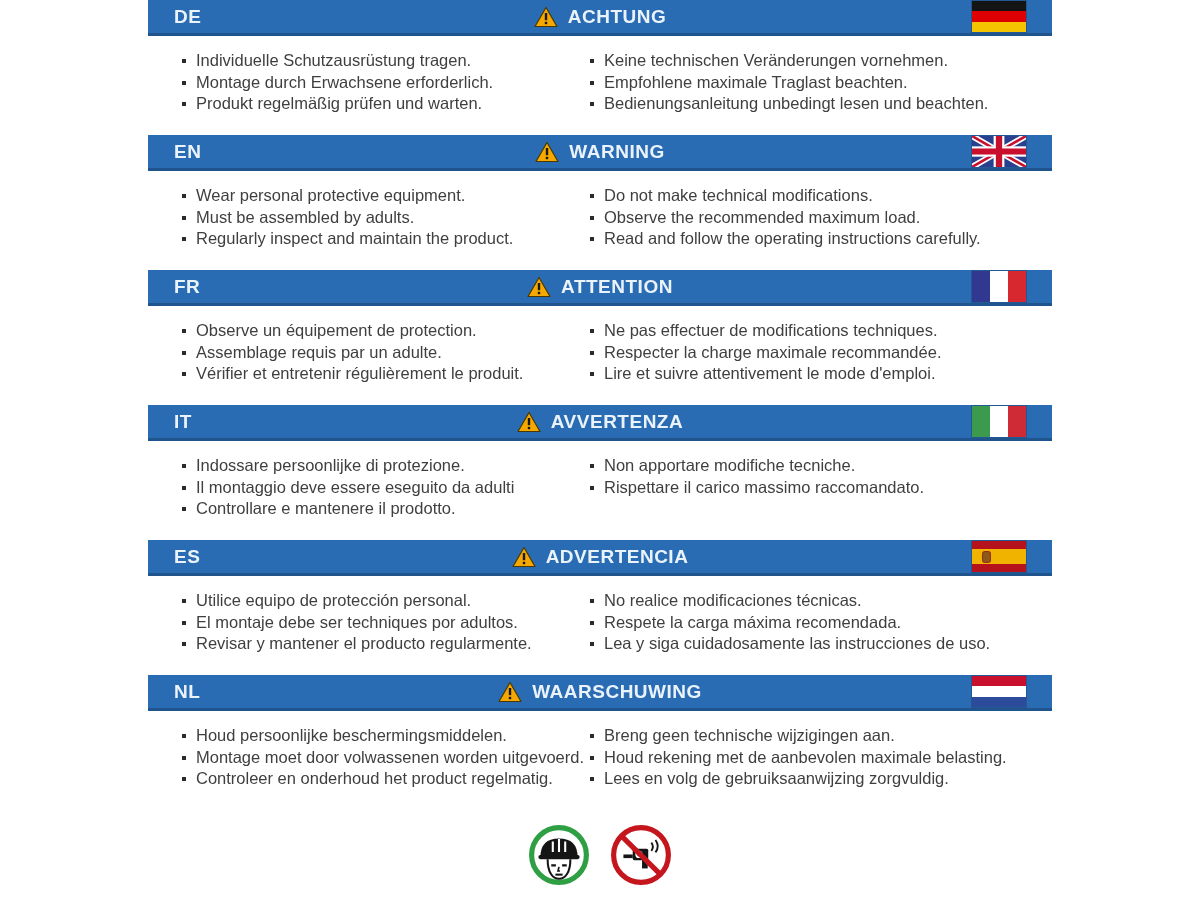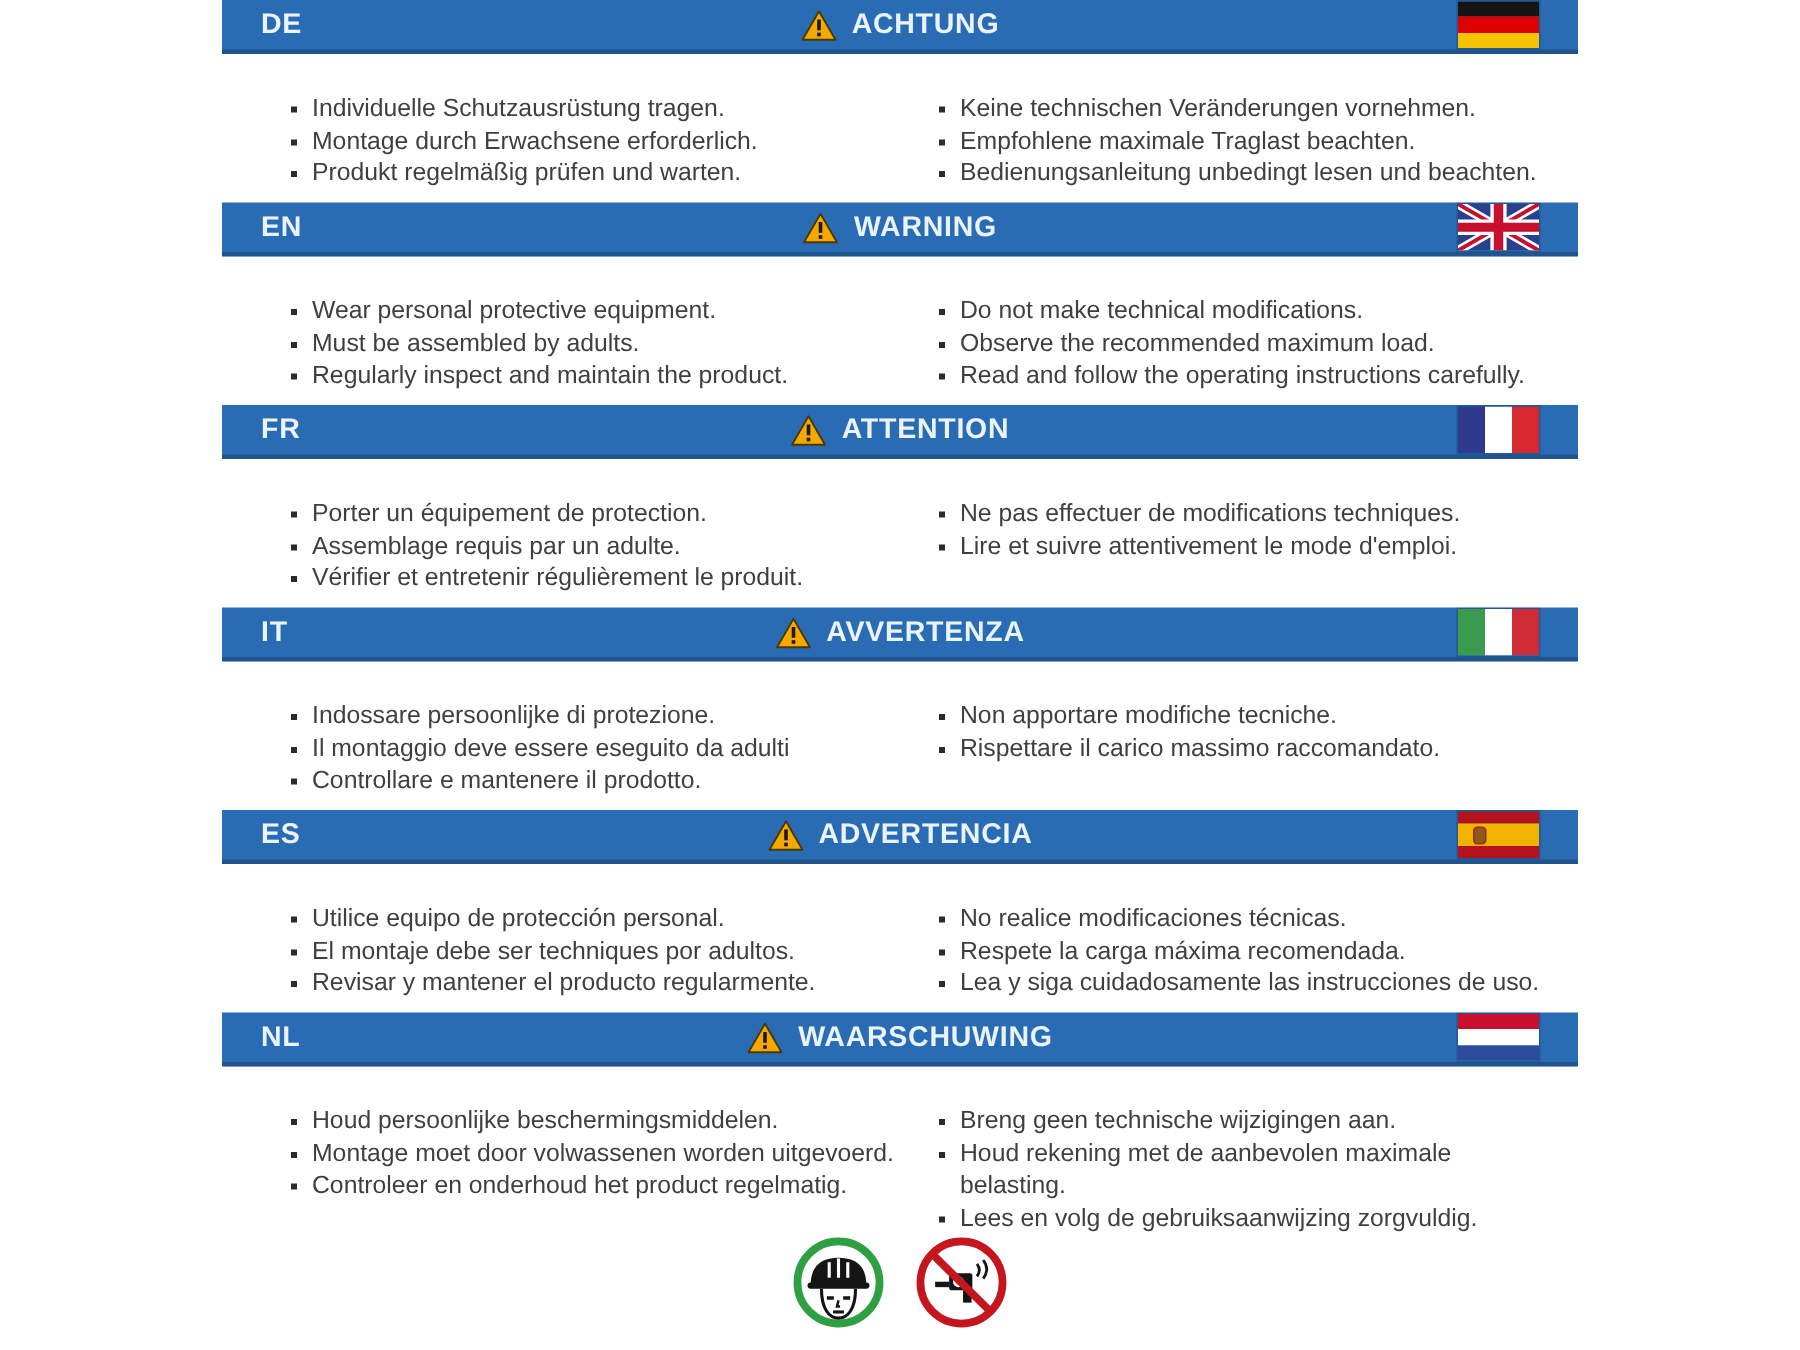--- a/index.html
+++ b/index.html
@@ -16,21 +16,21 @@
   .code{font-weight:bold;font-size:19px;letter-spacing:.5px;justify-self:start;}
   .title-wrap{display:flex;align-items:center;gap:10px;justify-self:center;}
   .warn-icon{width:24px;height:22px;display:block;}
   .title{font-weight:bold;font-size:19px;letter-spacing:.5px;}
   .flag{justify-self:end;width:54px;height:31px;display:flex;position:relative;
         box-shadow:0 0 0 1px rgba(0,0,0,0.18);overflow:hidden;}
   .flag svg{display:block;}
   .es-emblem{position:absolute;left:11px;top:11px;width:7px;height:10px;
              background:#8a5a16;border-radius:2px;box-shadow:0 0 0 1px #9b2a20;}
   .cols{display:flex;padding:14px 0 0 34px;box-sizing:border-box;}
-  .col{list-style:none;margin:12px;padding:0;font-size:16.5px;color:var(--body,#3F3F3F);
+  .col{list-style:none;margin:0;padding:0;font-size:16.5px;color:var(--body,#3F3F3F);
        line-height:21.5px;}
   .col.left{width:408px;flex:none;}
   .col.right{flex:1;}
   .col li{display:flex;}
   .col li::before{content:"";width:4px;height:4px;background:#2b2b2b;
                   margin:9px 10px 0 0;flex:none;}
   .footer{height:90px;display:flex;justify-content:center;align-items:flex-start;
           gap:20px;padding-top:14px;}
   .footer svg{width:62px;height:62px;display:block;}
 </style>
@@ -119,26 +119,27 @@
         <span class="title">ATTENTION</span>
       </span>
       <span class="flag" style="flex-direction: row;">
             <div style="background: rgb(48, 57, 143); flex: 0 0 33.34%;"></div>
             <div style="background: rgb(255, 255, 255); flex: 0 0 33.33%;"></div>
             <div style="background: rgb(215, 40, 47); flex: 0 0 33.33%;"></div>
           </span>
     </header>
     <div class="cols">
       <ul class="col left">
-            <li>Porter un équipement de protection.</li>
+            <li>Observe un équipement de protection.</li>
             <li>Assemblage requis par un adulte.</li>
             <li>Vérifier et entretenir régulièrement le produit.</li>
           </ul>
       <ul class="col right">
             <li>Ne pas effectuer de modifications techniques.</li>
+            <li>Respecter la charge maximale recommandée.</li>
             <li>Lire et suivre attentivement le mode d'emploi.</li>
           </ul>
     </div>
   </section>
 
   <section class="lang-section">
     <header class="bar">
       <span class="code">IT</span>
       <span class="title-wrap">
         <svg class="warn-icon" viewBox="0 0 24 22">

